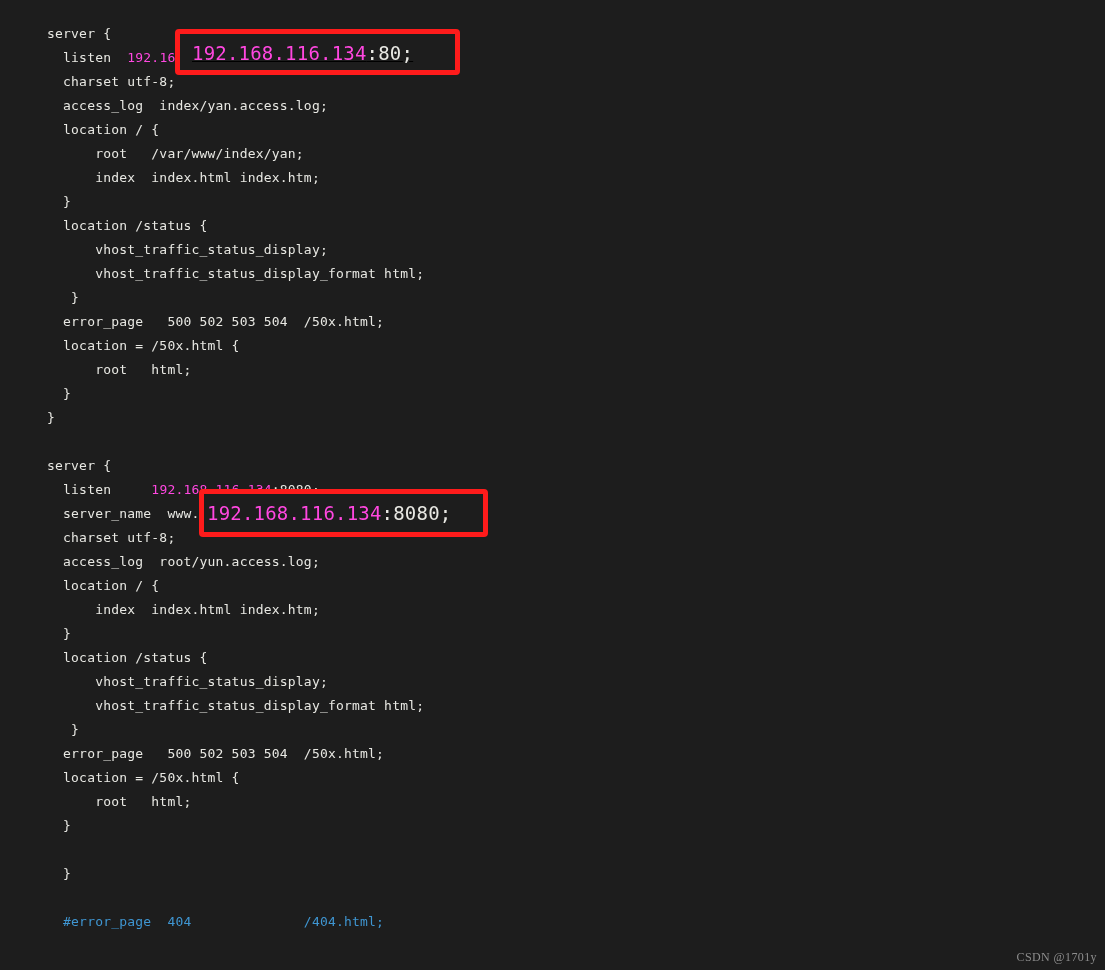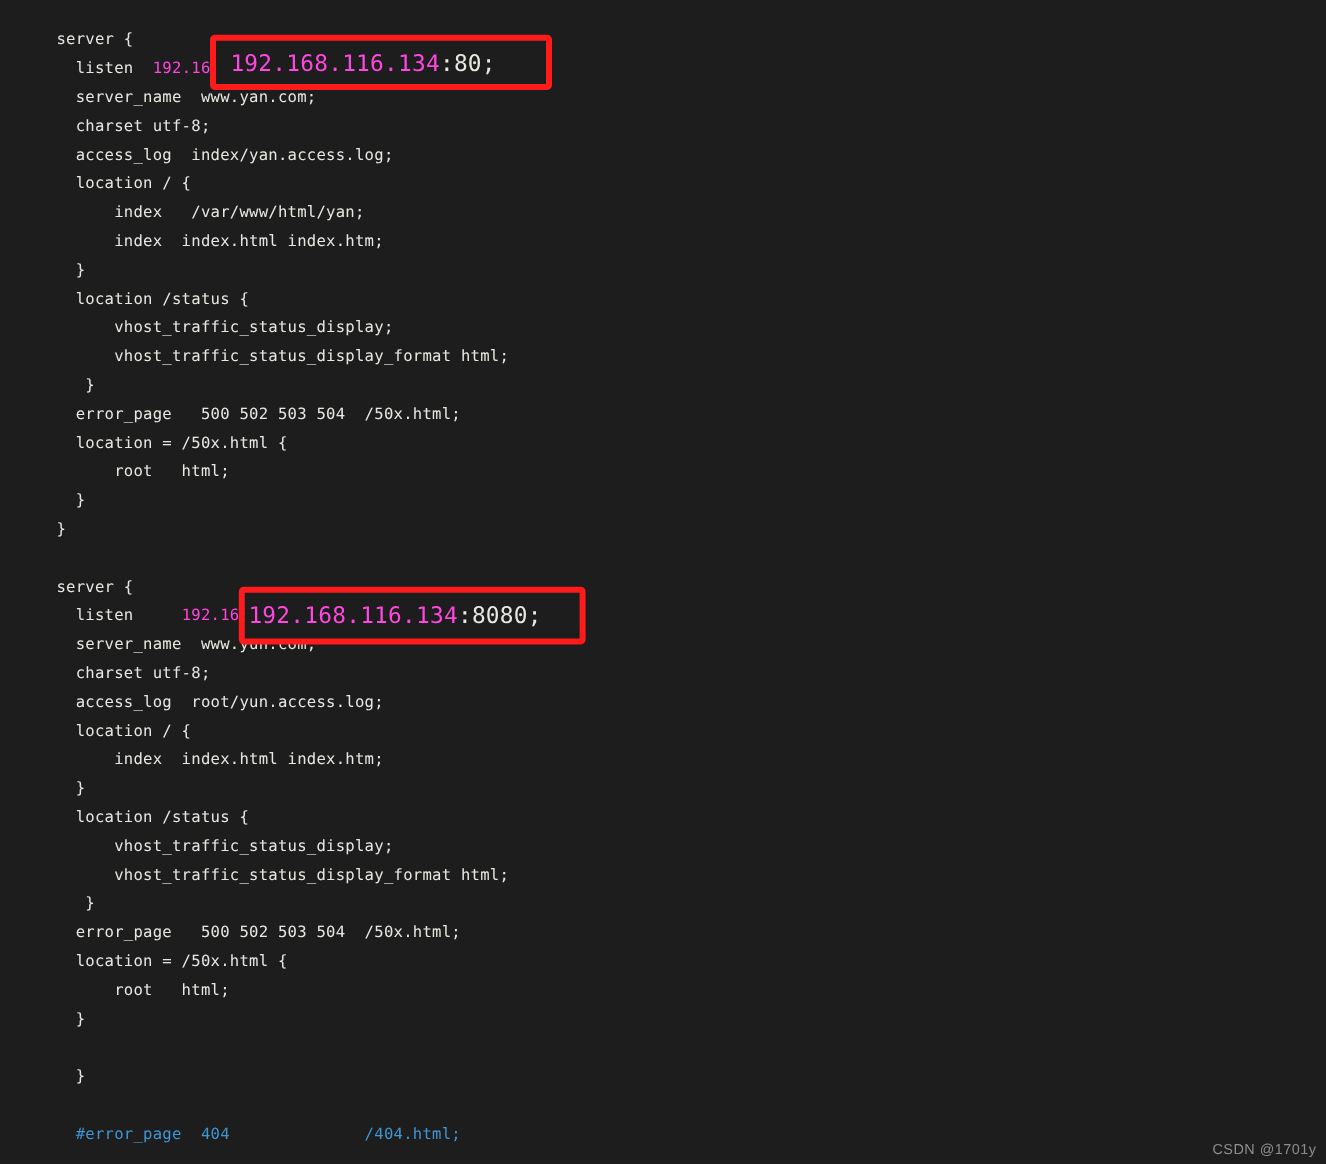--- a/index.html
+++ b/index.html
@@ -73,47 +73,46 @@
   #hl-mask-2 { left: 204px; top: 494px; width: 279px; height: 38px; }
 
   .hl-text {
     position: absolute;
     font-size: 19px;
     line-height: 24px;
     white-space: pre;
     letter-spacing: 0.2px;
     pointer-events: none;
   }
-  #hl-text-1 { left: 192px; top: 41px; }
+  #hl-text-1 { left: 192px; top: 41px; text-decoration: underline; }
   #hl-text-2 { left: 207px; top: 501px; text-align: center; }
 
   #watermark {
     position: absolute;
     right: 8px;
     bottom: 5px;
-    font-family: Liberation Sans, sans-serif;
+    font-family: Liberation Serif, serif;
     font-size: 12px;
     color: #8d8d8d;
     letter-spacing: 0.4px;
     white-space: pre;
   }
 </style>
 </head>
 <body style="background: rgb(29, 29, 29);">
 
 <div id="editor" style="background: rgb(29, 29, 29);">
 
   <div id="code-body">
       <div class="code-line"><span class="tok-plain">server {</span></div>
       <div class="code-line"><span class="tok-plain">  listen  </span><span class="tok-ip" style="color: rgb(255, 71, 224);">192.168.116.134</span><span class="tok-plain">:80;</span></div>
-      <div class="code-line"><span class="tok-plain">  server_name  www.yan.com;</span></div>
       <div class="code-line"><span class="tok-plain">  charset utf-8;</span></div>
       <div class="code-line"><span class="tok-plain">  access_log  index/yan.access.log;</span></div>
       <div class="code-line"><span class="tok-plain">  location / {</span></div>
-      <div class="code-line"><span class="tok-plain">      index   /var/www/html/yan;</span></div>
+      <div class="code-line"><span class="tok-plain">      root   /var/www/index/yan;</span></div>
       <div class="code-line"><span class="tok-plain">      index  index.html index.htm;</span></div>
       <div class="code-line"><span class="tok-plain">  }</span></div>
       <div class="code-line"><span class="tok-plain">  location /status {</span></div>
       <div class="code-line"><span class="tok-plain">      vhost_traffic_status_display;</span></div>
       <div class="code-line"><span class="tok-plain">      vhost_traffic_status_display_format html;</span></div>
       <div class="code-line"><span class="tok-plain">   }</span></div>
       <div class="code-line"><span class="tok-plain">  error_page   500 502 503 504  /50x.html;</span></div>
       <div class="code-line"><span class="tok-plain">  location = /50x.html {</span></div>
       <div class="code-line"><span class="tok-plain">      root   html;</span></div>
       <div class="code-line"><span class="tok-plain">  }</span></div>

